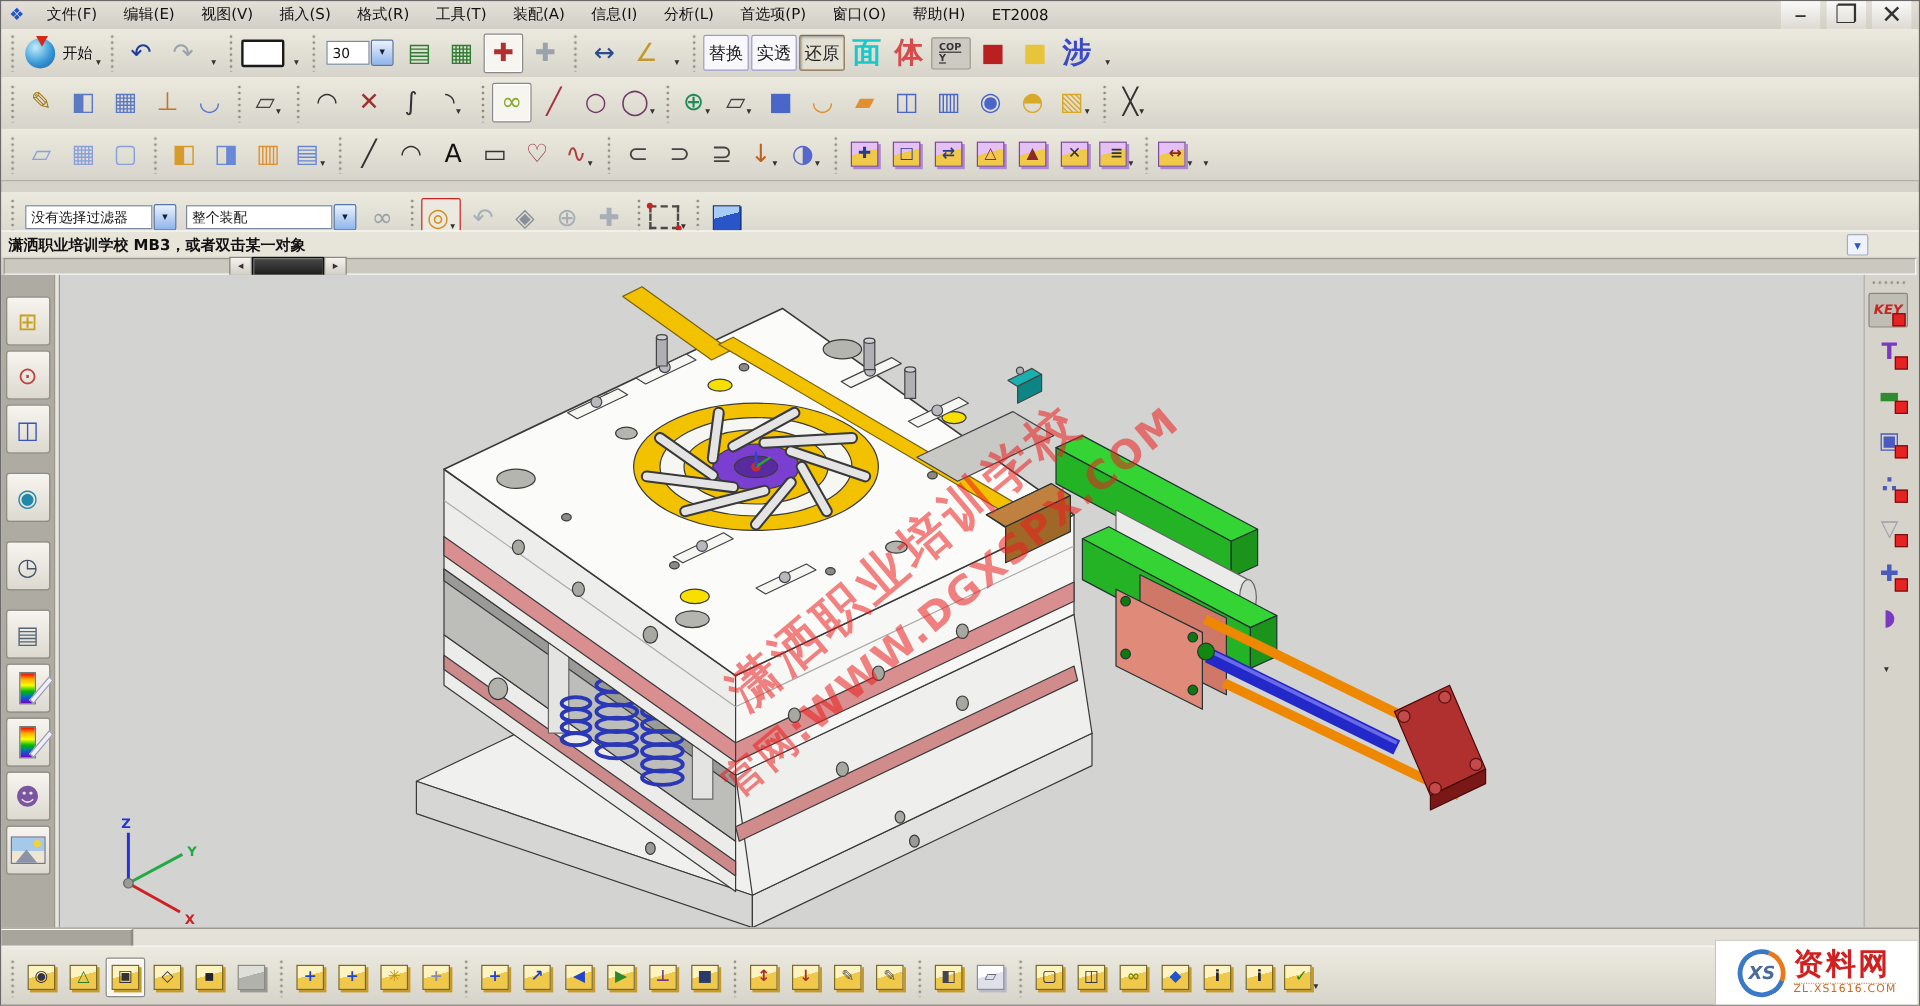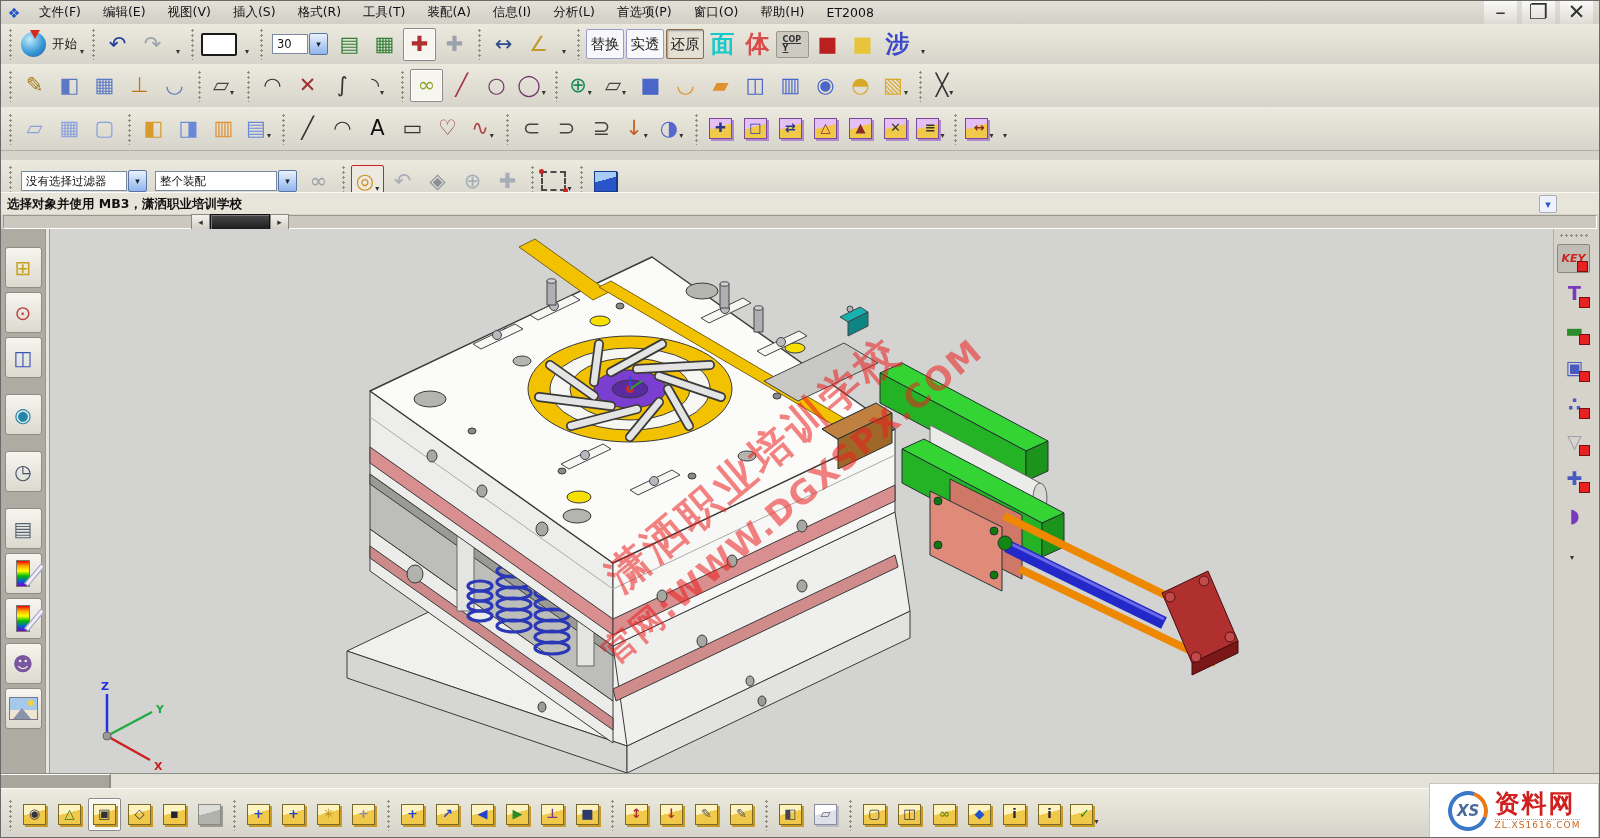--- a/index.html
+++ b/index.html
@@ -493,21 +493,21 @@
         <span class="mq"></span>
         <span class="dd">▾</span>
       </span>
       <span class="tsep"></span>
       <span class="tbtn k-cubeb">
         <span class="cube"></span>
       </span>
     </div>
 
   <div id="cuebar">
-    <span class="cuetext">选择对象并使用 MB3，潇洒职业培训学校</span>
+    <span class="cuetext">潇洒职业培训学校 MB3，或者双击某一对象</span>
     <span class="cue-dd">▾</span>
   </div>
   <div id="scrollstrip">
     <div class="track"></div>
     <div class="hs">
       <span class="sbtn">◂</span>
       <span class="sthumb"></span>
       <span class="sbtn">▸</span>
     </div>
   </div>

